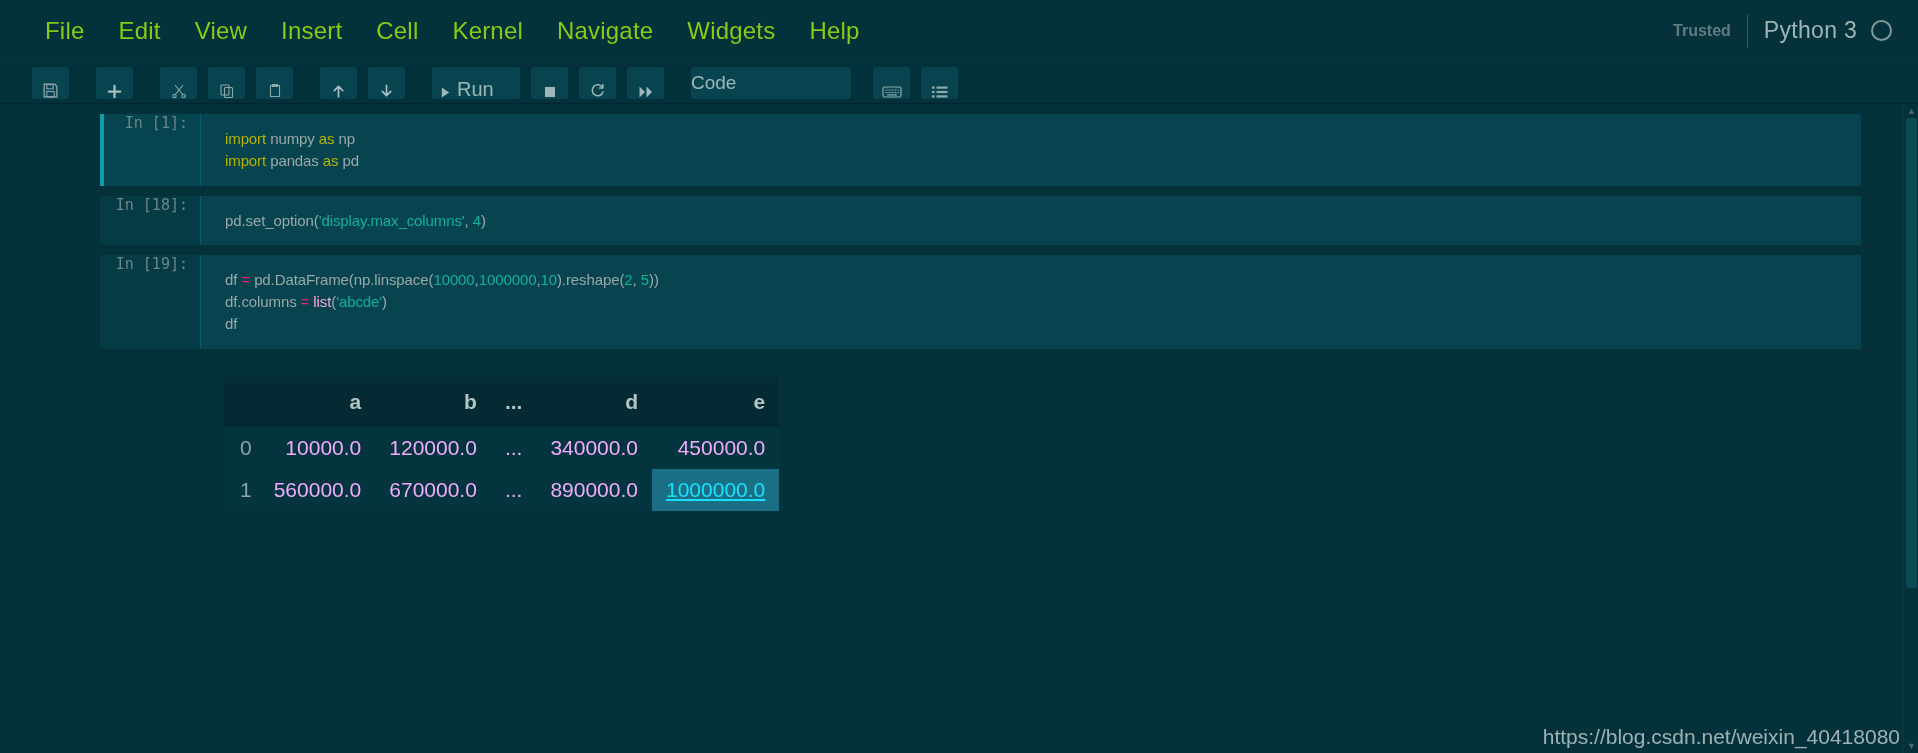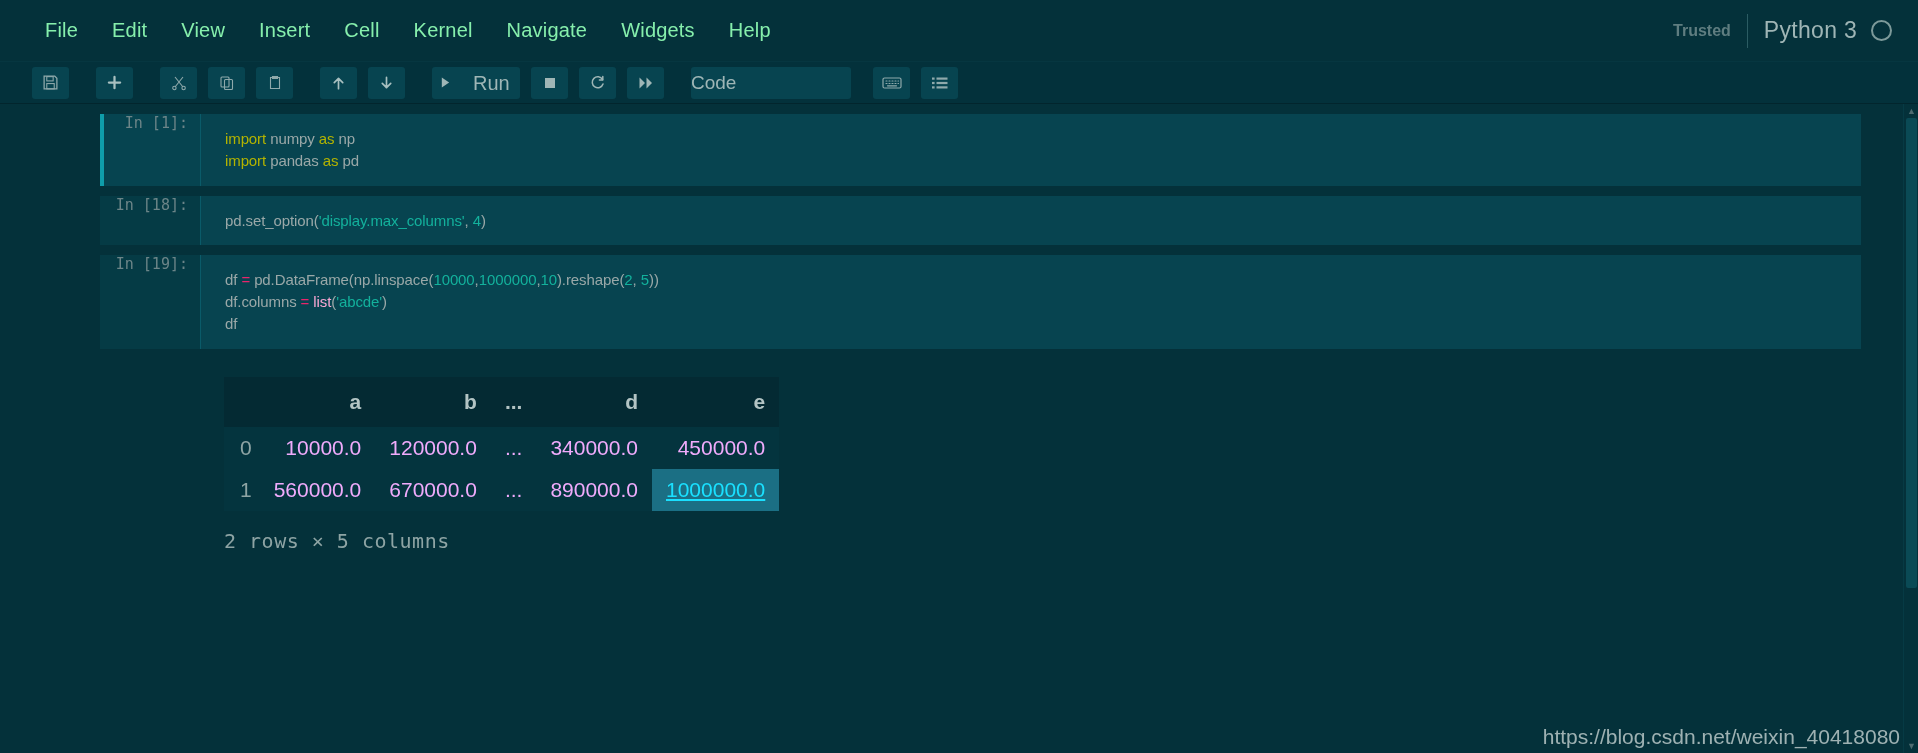--- a/index.html
+++ b/index.html
@@ -23,22 +23,22 @@
   .menubar {
     position: relative;
     height: 62px;
     background: #04313a;
     display: flex;
     align-items: center;
     padding-left: 28px;
     border-bottom: 1px solid #063640;
   }
   .menu-item {
-    color: #86efac;
-    font-size: 20px;
+    color: #84cc16;
+    font-size: 24px;
     padding: 6px 17px;
     letter-spacing: .2px;
     cursor: pointer;
     white-space: nowrap;
   }
 
   .menubar-right {
     margin-left: auto;
     display: flex;
     align-items: center;
@@ -88,26 +88,25 @@
   }
   .tb-btn {
     min-width: 37px;
     height: 32px;
     background: #074450;
     border: none;
     border-radius: 3px;
     margin-right: 11px;
     color: #8fa9ab;
     display: flex;
-    align-items: center;
+    align-items: flex-end;
     justify-content: center;
     cursor: pointer;
     padding: 0 7px;
     font-size: 17px;
-    gap: 16px;
   }
   .tb-btn svg { display: block; }
   .tb-run {
     min-width: 88px;
     justify-content: flex-start;
     padding-left: 8px;
   }
   .tb-run .run-label {
     color: #9fb6b6;
     font-size: 20px;
@@ -496,21 +495,20 @@
               <tr>
                 <td class="idx">1</td>
                 <td>560000.0</td>
                 <td>670000.0</td>
                 <td>...</td>
                 <td>890000.0</td>
                 <td class="cell-selected">1000000.0</td>
               </tr>
             </tbody>
         </table>
-        <div class="df-footer">2 rows × 5 columns</div>
       </div>
     </div>
   </div>
 
   <div class="scrollbar">
     <div class="scroll-arrow">▲</div>
     <div class="scroll-thumb"></div>
     <div class="scroll-arrow bottom">▼</div>
   </div>
 

